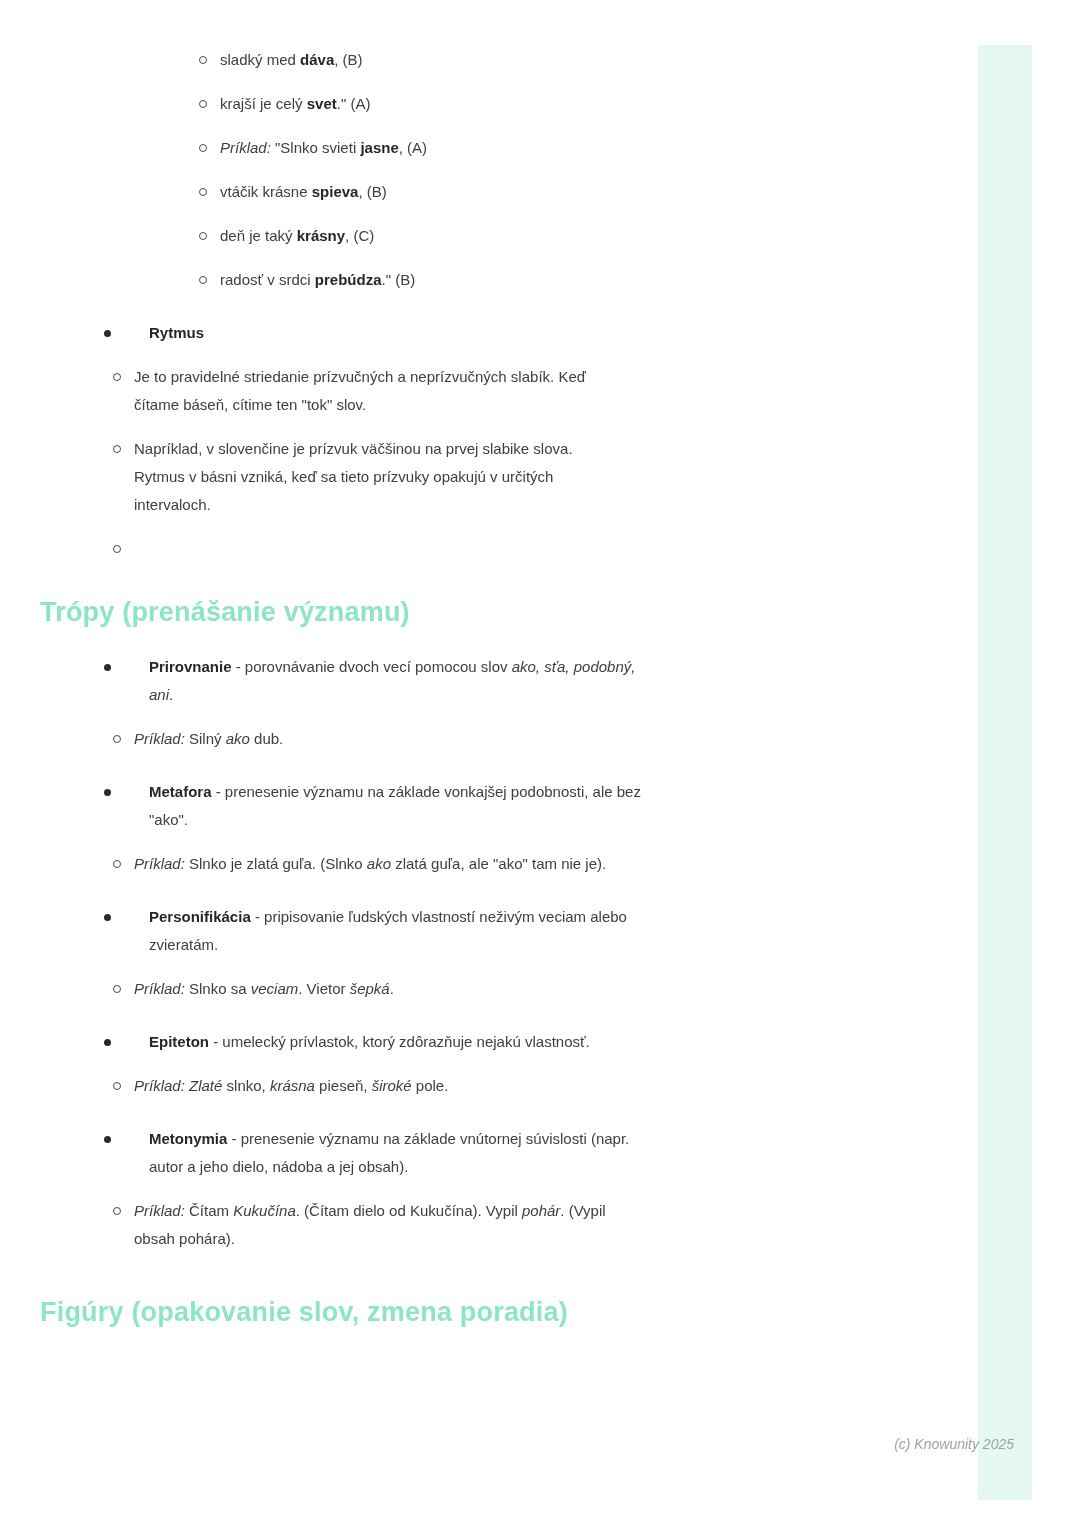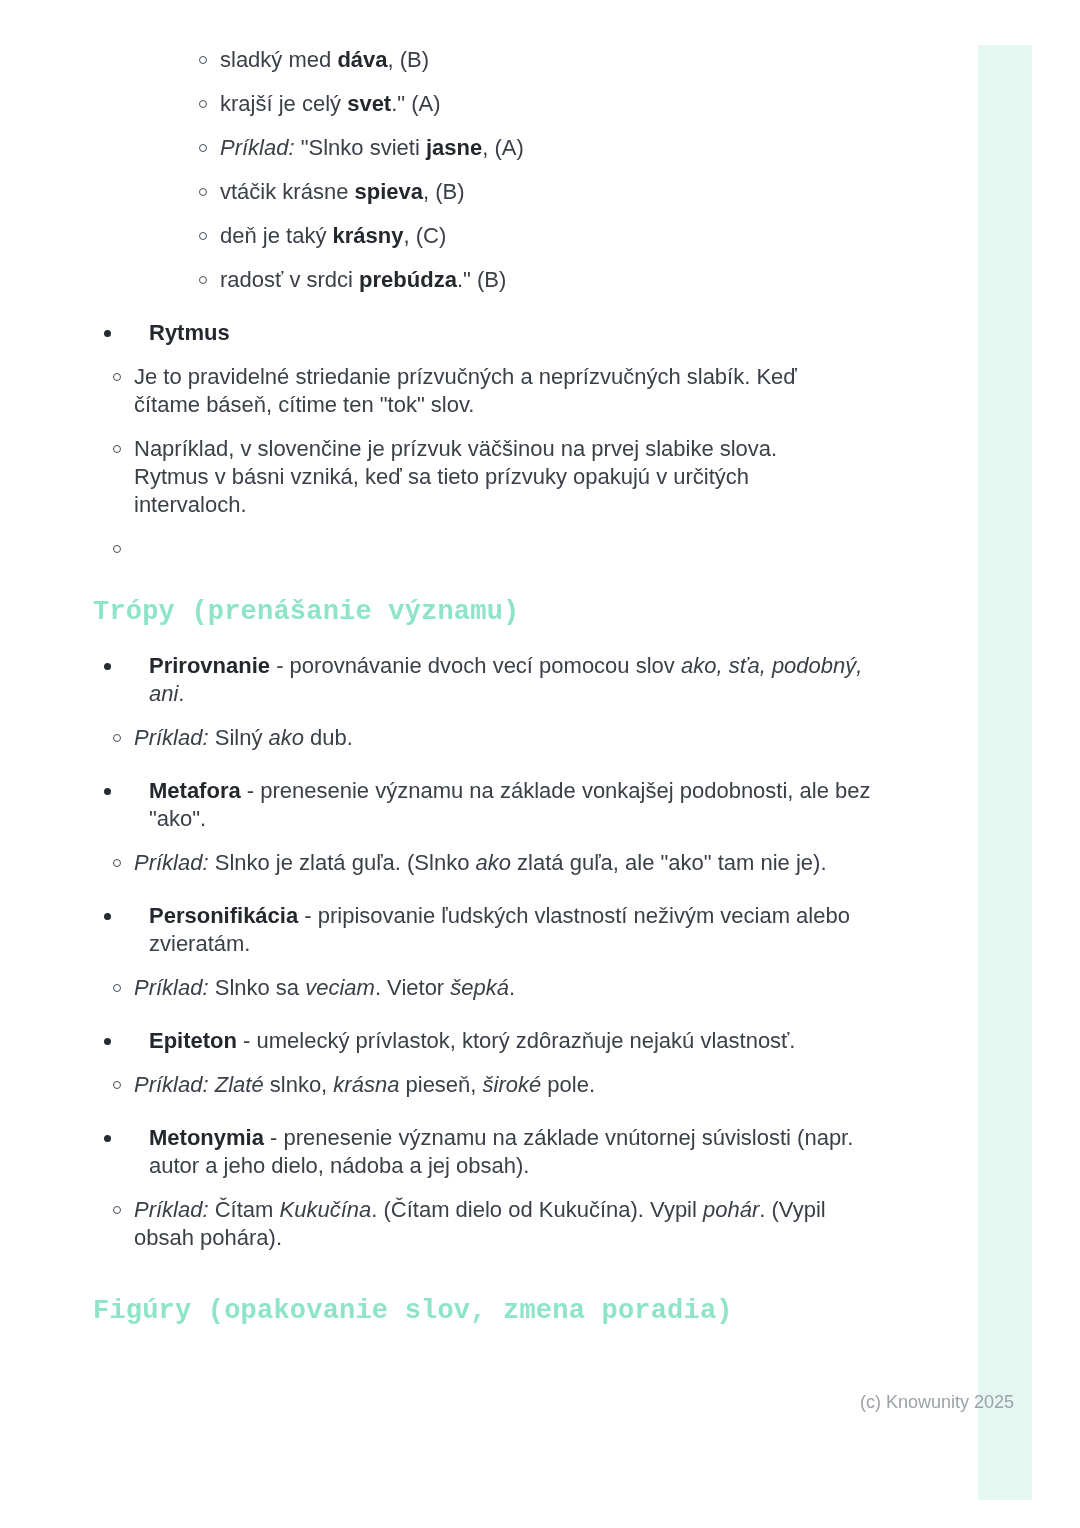--- a/index.html
+++ b/index.html
@@ -11,47 +11,46 @@
     color: var(--text-color, #3B4048);
   }
   .stripe {
     position: absolute; top: 45px; right: 48px;
     width: 54px; height: 1455px;
     background: var(--stripe-color, #E4F7F0);
   }
   .content { position: absolute; left: 0; top: 46px; width: 965px; }
   .li {
     display: flex; align-items: flex-start;
-    font-size: 22px; line-height: 28px;
+    font-size: 15px; line-height: 28px;
     margin-bottom: 16px;
   }
   .l1 { padding-left: 104px; margin-top: 25px; gap: 25px; }
   .l2 { padding-left: 113px; }
   .l3 { padding-left: 164px; margin-top: 13px; }
   .l4 { padding-left: 199px; }
   .marker {
     flex: 0 0 auto; width: 7px; height: 7px; border-radius: 50%;
     margin: 11px 13px 0 0;
   }
   .marker.disc { background: #262B31; }
   .marker.circle { border: 1.5px solid #464C55; width: 8px; height: 8px; margin-top: 10px; }
   .txt { white-space: pre-wrap; }
   .b { font-weight: 700; color: var(--bold-color, #24282E); }
   .i { font-style: italic; }
   .heading {
     font-size: 27px; font-weight: 700;
     color: var(--heading-color, #8DE4C6);
-    padding-left: 93px;
+    padding-left: 40px;
     margin-top: 44px; margin-bottom: 24px;
     letter-spacing: 0.2px;
-    font-family: Liberation Mono, monospace;
   }
   .footer {
-    position: absolute; top: 1392px; right: 66px;
-    font-size: 18px; color: #9CA1A8;
+    position: absolute; top: 1436px; right: 66px;
+    font-size: 14px; color: #9CA1A8; font-style: italic;
   }
 </style>
 </head>
 <body>
 
 <div class="page">
   <div class="stripe"></div>
   <main class="content">
     <div id="blocks">
         <div class="li l4">

